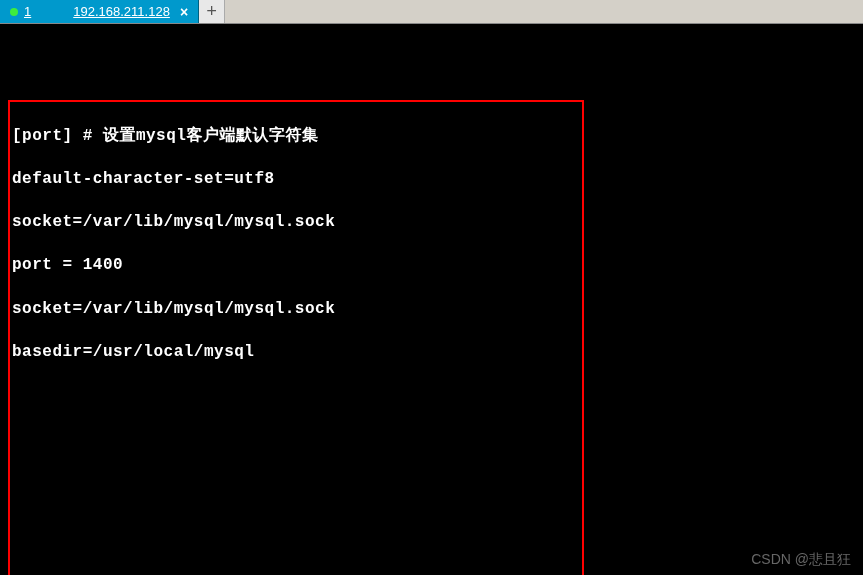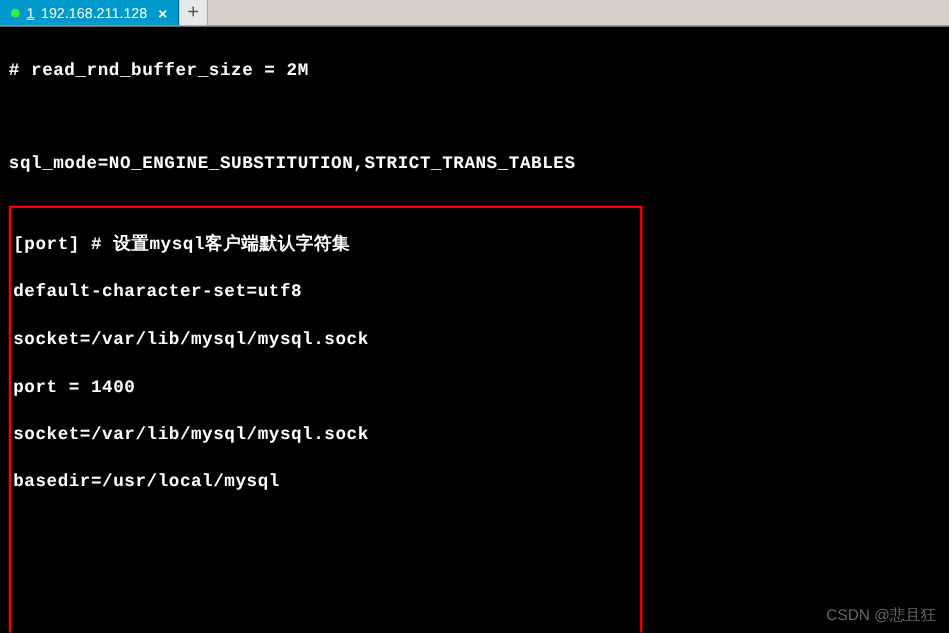--- a/index.html
+++ b/index.html
@@ -38,20 +38,22 @@
       width: 8px;
       height: 8px;
       border-radius: 50%;
       background: #3eec3e;
       flex-shrink: 0;
     }
     .tab-number {
       text-decoration: underline;
     }
     .tab-title {
+      text-decoration: underline;
+      margin-left: 36px;
     }
     .tab-close {
       color: #fff;
       font-size: 14px;
       margin-left: 4px;
       cursor: pointer;
       font-weight: bold;
     }
     .new-tab {
       background: #e8e8e8;
@@ -102,23 +104,21 @@
     <span class="tab-number">1</span>
     <span class="tab-title">192.168.211.128</span>
     <span class="tab-close">×</span>
   </div>
   <div class="new-tab">
     <span>+</span>
   </div>
 </div>
 
 <div class="terminal">
-<div class="line"># read_rnd_buffer_size = 2M</div>
 <div class="line"></div>
-<div class="line">sql_mode=NO_ENGINE_SUBSTITUTION,STRICT_TRANS_TABLES</div>
 <div class="highlight-box">
 <div class="line">[port] # 设置mysql客户端默认字符集</div>
 <div class="line">default-character-set=utf8</div>
 <div class="line">socket=/var/lib/mysql/mysql.sock</div>
 <div class="line">port = 1400</div>
 <div class="line">socket=/var/lib/mysql/mysql.sock</div>
 <div class="line">basedir=/usr/local/mysql</div>
 
 
 

